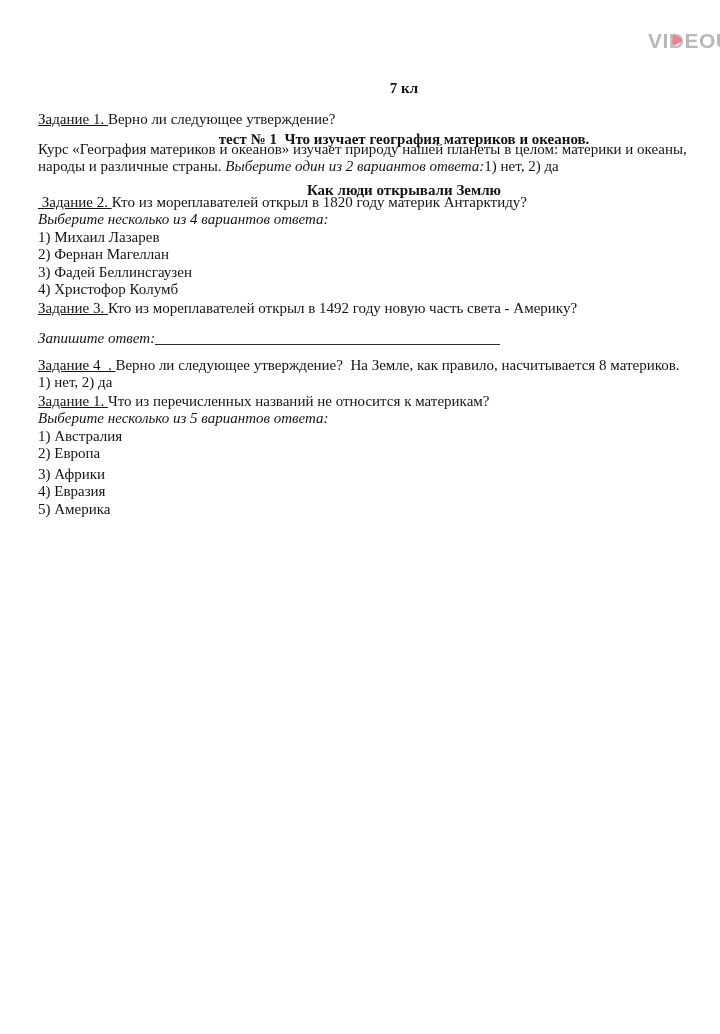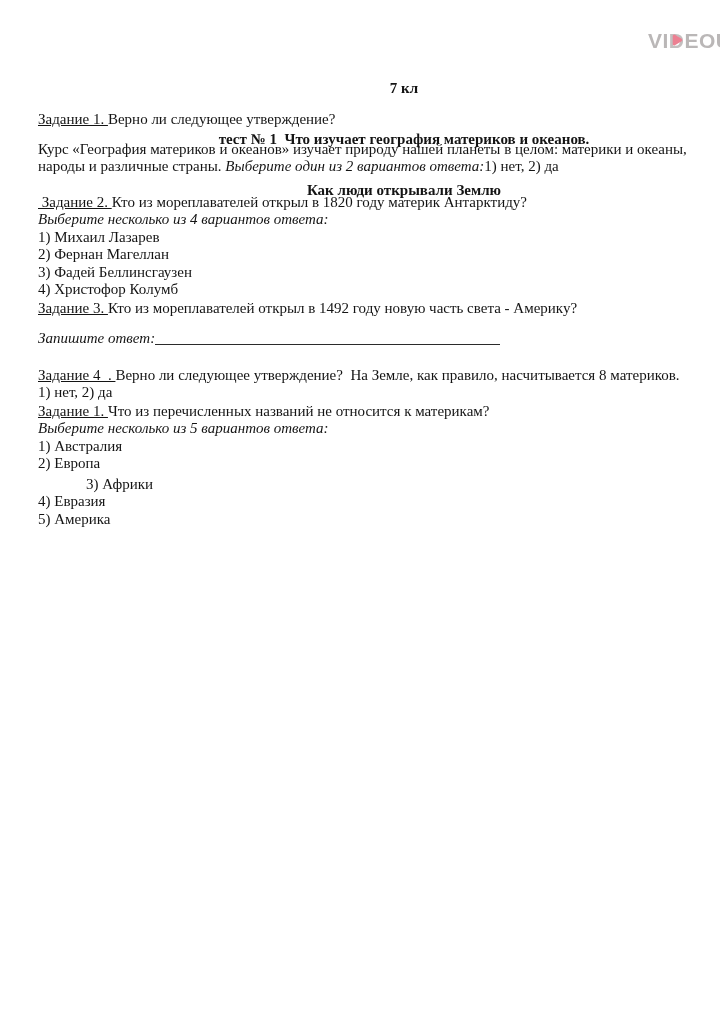--- a/index.html
+++ b/index.html
@@ -54,23 +54,23 @@
     width: 345px; height: 13px;
     border-bottom: 1px solid #2b2b2b;
     position: relative; top: 2px;
   }
 
   
   .para[data-name="task1-text-line1"]  { margin-top: 12px; }
   .para[data-name="task2-header"]      { margin-top: 18px; }
   .para[data-name="task3-header"]      { margin-top: 1px; }
   .para[data-name="task3-answer-line"] { margin-top: 12px; }
-  .para[data-name="task4-header"]      { margin-top: 19px; }
+  .para[data-name="task4-header"]      { margin-top: 9px; }
   .para[data-name="task5-header"]      { margin-top: 1px; }
-  .para[data-name="task5-option-3"]    { margin-top: 3px; margin-left: 48px; }
+  .para[data-name="task5-option-3"]    { margin-top: 3px; }
 </style>
 </head>
 <body>
 
 <div class="page" data-name="document-page">
 
   <div class="logo" data-name="videouroki-watermark"><span data-name="logo-text-left">VI</span><span class="logo-d" data-name="logo-letter-d"><span data-name="logo-d-char">D</span><svg data-name="play-icon" width="12" height="14" viewBox="0 0 12 14">
           <path d="M3.2 3 L9.8 7 L3.2 11 Z" fill="#ec8092" stroke="#ec8092" stroke-width="3" stroke-linejoin="round"></path>
         </svg></span><span data-name="logo-text-right">EOU</span></div>
 

